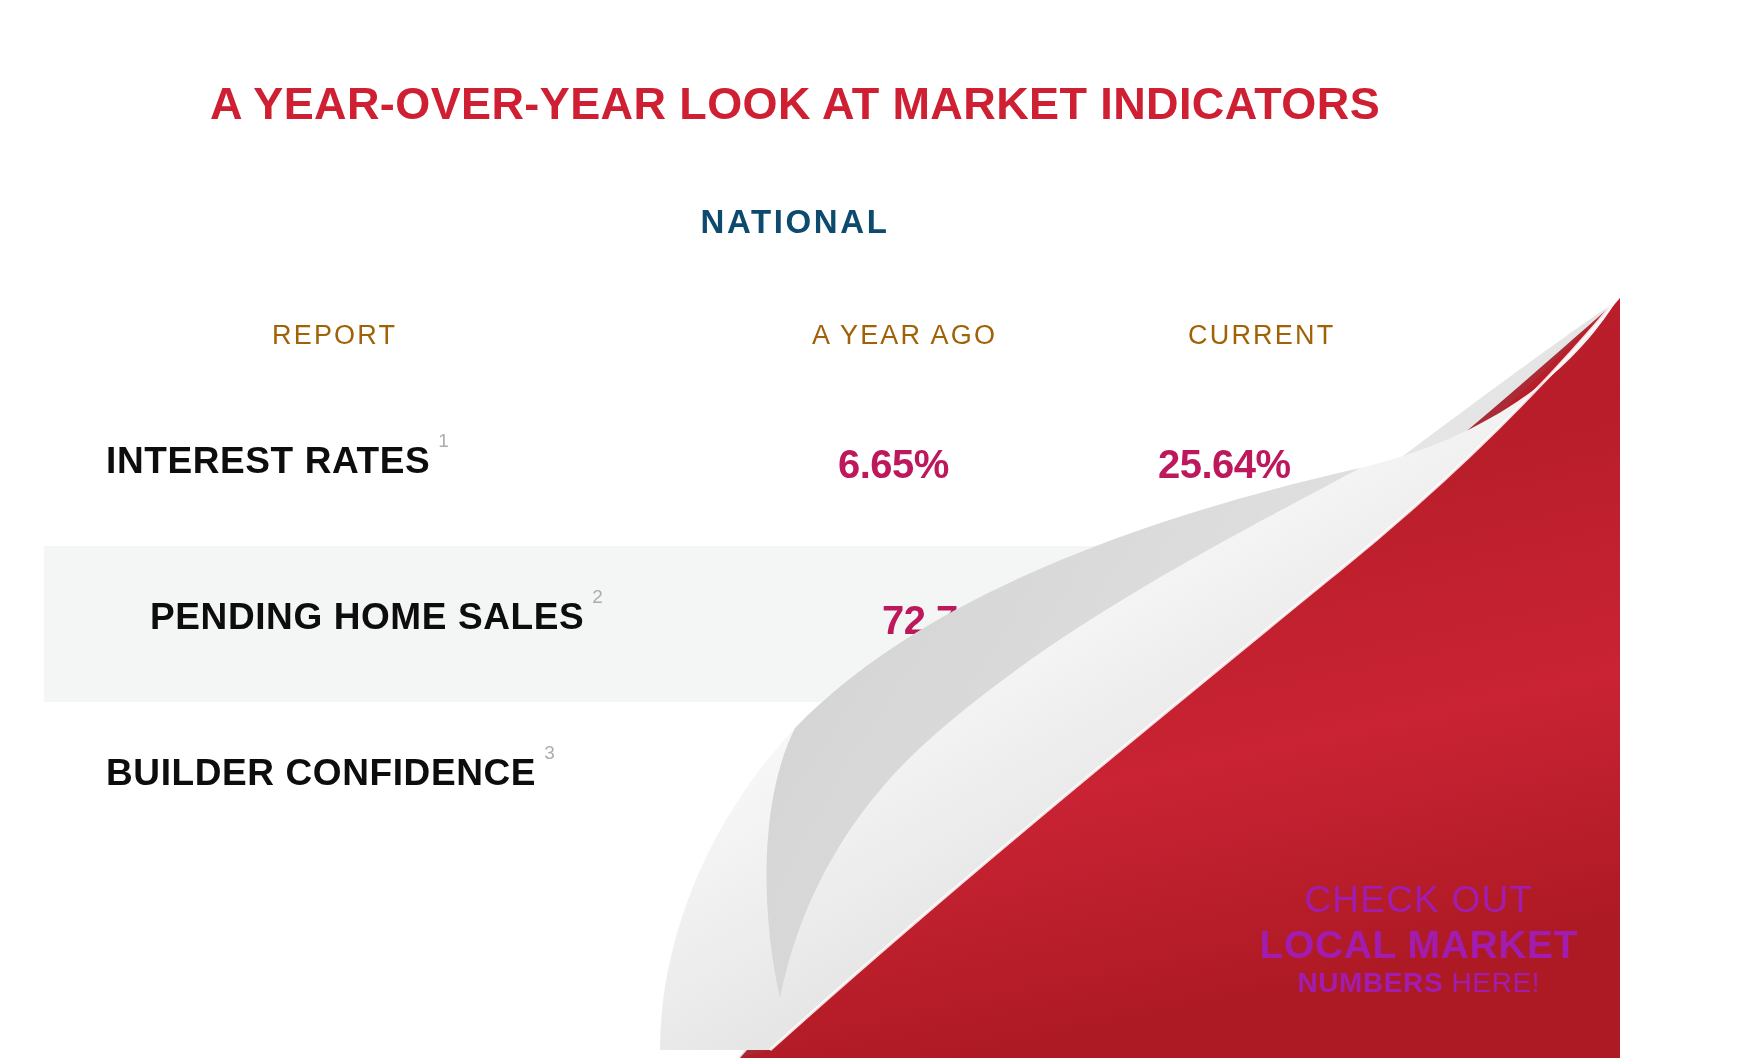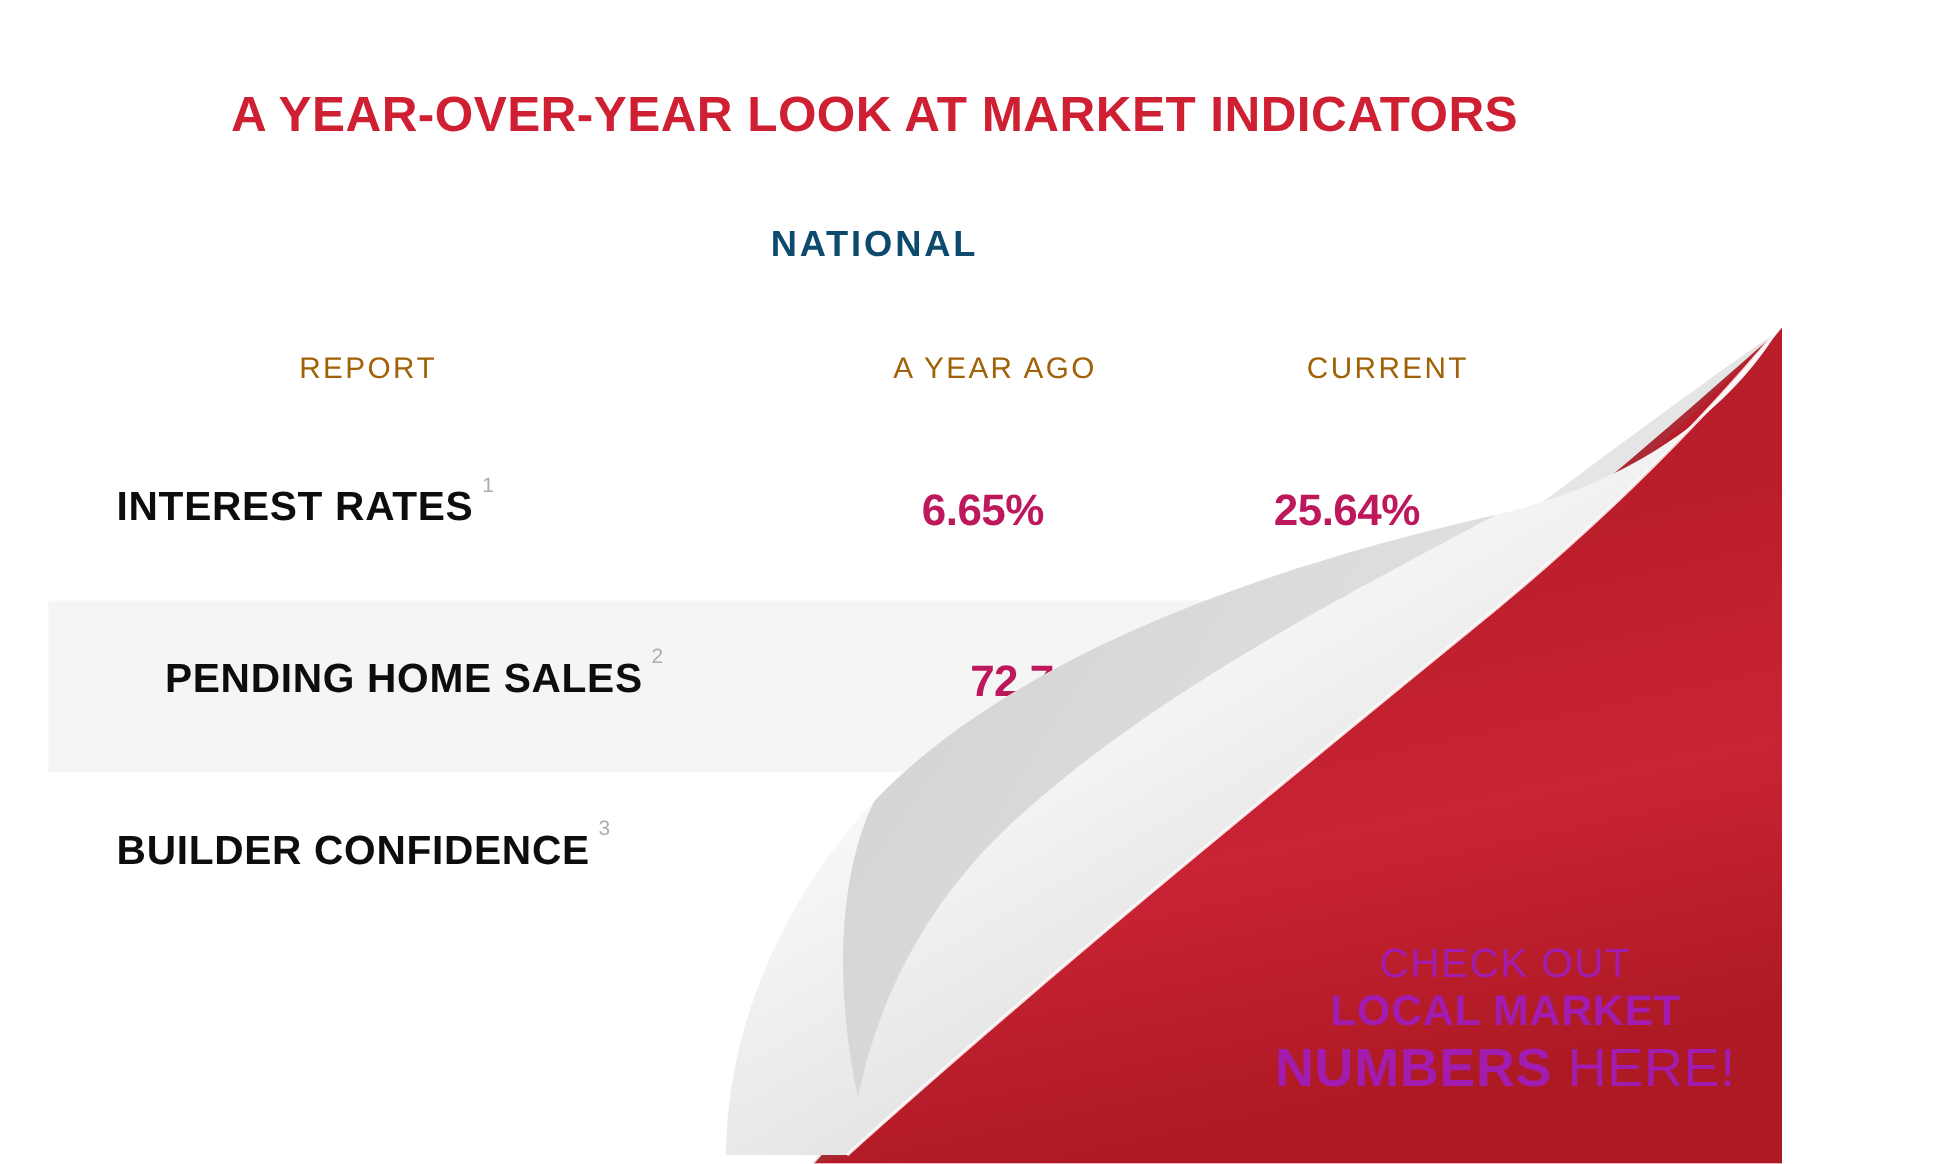--- a/index.html
+++ b/index.html
@@ -144,21 +144,21 @@
     font-size: 37px;
     font-weight: 400;
     letter-spacing: 1.2px;
   }
   .cta .line2 {
     font-size: 39px;
     font-weight: bold;
     letter-spacing: 0.6px;
   }
   .cta .line3 {
-    font-size: 49px;
+    font-size: 28px;
     letter-spacing: 0.6px;
   }
   .cta .line3 .b { font-weight: bold; }
   .cta .line3 .n { font-weight: 400; }
 </style>
 </head>
 <body>
 
 <div id="infographic">
 

